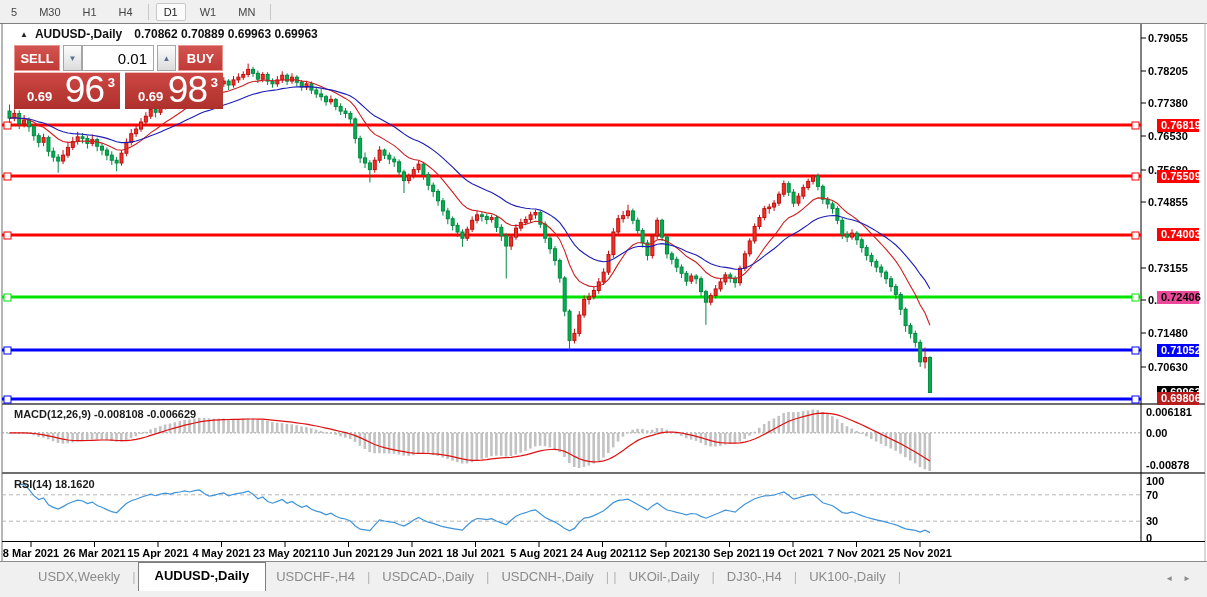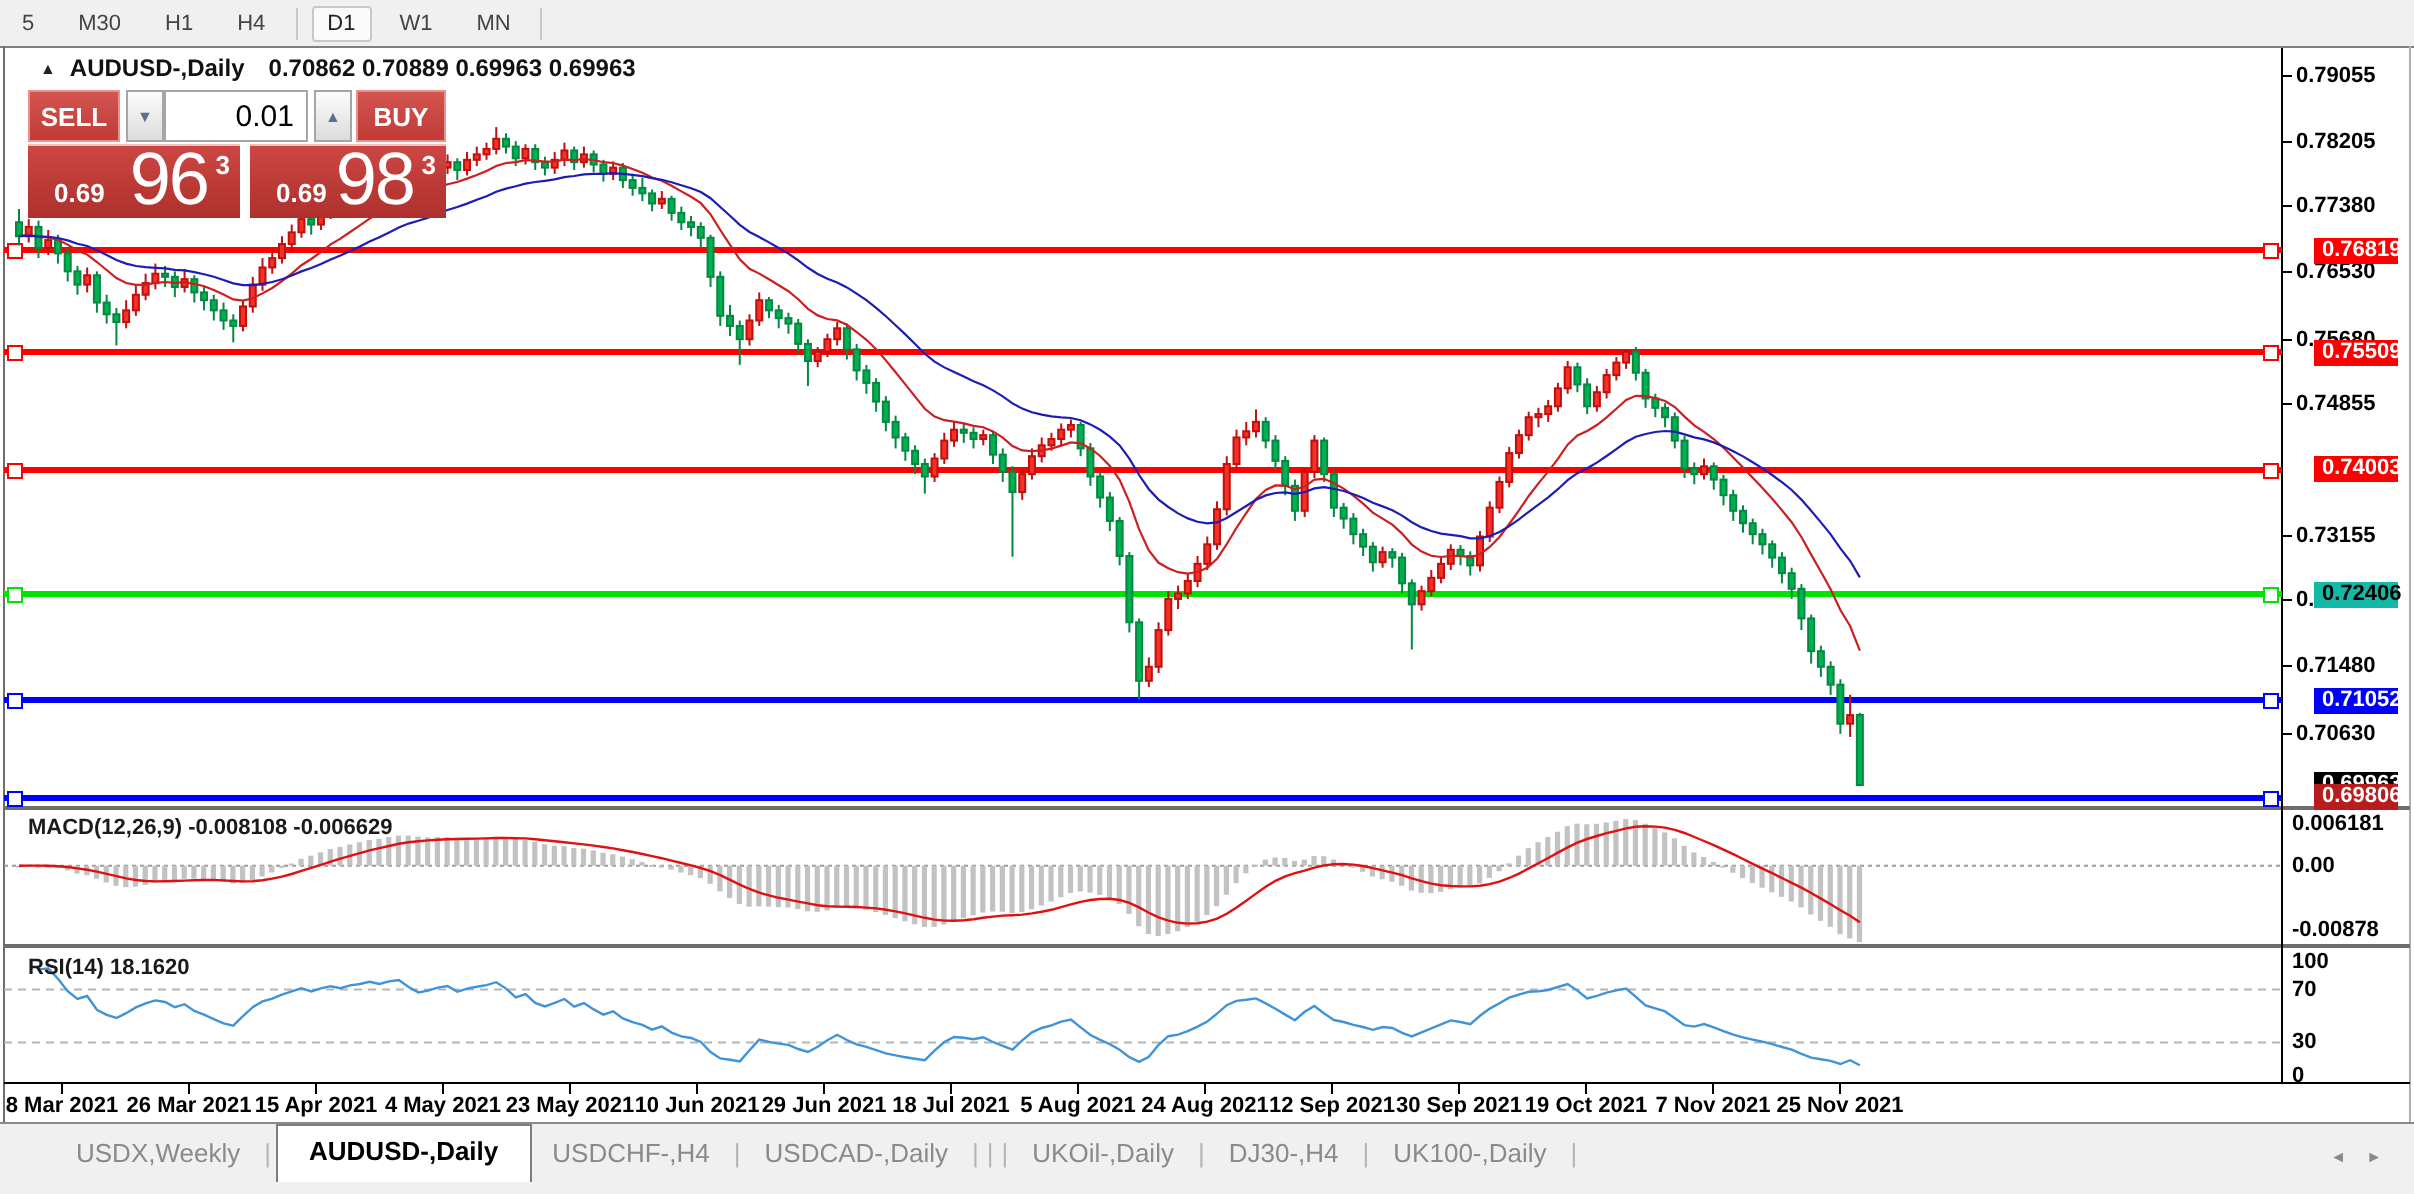--- a/index.html
+++ b/index.html
@@ -744,21 +744,21 @@
     <div class="ytick" style="top:164px">0.75680</div>
     <div class="ytick" style="top:196px">0.74855</div>
     <div class="ytick" style="top:262px">0.73155</div>
     <div class="ytick" style="top:294px">0.72330</div>
     <div class="ytick" style="top:327px">0.71480</div>
     <div class="ytick" style="top:361px">0.70630</div>
     <div class="plabel" style="top:386px;background:#000000;color:#ffffff">0.69963</div>
     <div class="plabel" style="top:119px;background:#ff0000;color:#ffffff">0.76819</div>
     <div class="plabel" style="top:170px;background:#ff0000;color:#ffffff">0.75509</div>
     <div class="plabel" style="top:228px;background:#ff0000;color:#ffffff">0.74003</div>
-    <div class="plabel" style="top:291px;background:#14b8a6;color:#000000">0.72406</div>
+    <div class="plabel" style="top:291px;background:#ec4899;color:#000000">0.72406</div>
     <div class="plabel" style="top:344px;background:#0000ff;color:#ffffff">0.71052</div>
     <div class="plabel" style="top:392px;background:#b91c1c;color:#ffffff">0.69806</div>
     <div class="iscale" style="top:406px">0.006181</div>
     <div class="iscale" style="top:427px">0.00</div>
     <div class="iscale" style="top:459px">-0.00878</div>
     <div class="iscale" style="top:475px">100</div>
     <div class="iscale" style="top:489px">70</div>
     <div class="iscale" style="top:515px">30</div>
     <div class="iscale" style="top:532px">0</div>
   </div>
@@ -783,20 +783,21 @@
 
 <div class="tabbar">
   <div class="tabrow" id="tabrow">
       <span class="tab">USDX,Weekly</span>
       <span class="tabsep">|</span>
       <span class="tab active">AUDUSD-,Daily</span>
       <span class="tab">USDCHF-,H4</span>
       <span class="tabsep">|</span>
       <span class="tab">USDCAD-,Daily</span>
       <span class="tabsep">|</span>
+      <span class="tab">USDCNH-,Daily</span>
       <span class="tabsep">|</span>
       <span class="tabsep">|</span>
       <span class="tab">UKOil-,Daily</span>
       <span class="tabsep">|</span>
       <span class="tab">DJ30-,H4</span>
       <span class="tabsep">|</span>
       <span class="tab">UK100-,Daily</span>
       <span class="tabsep">|</span>
     </div>
   <div class="tab-arrows">

